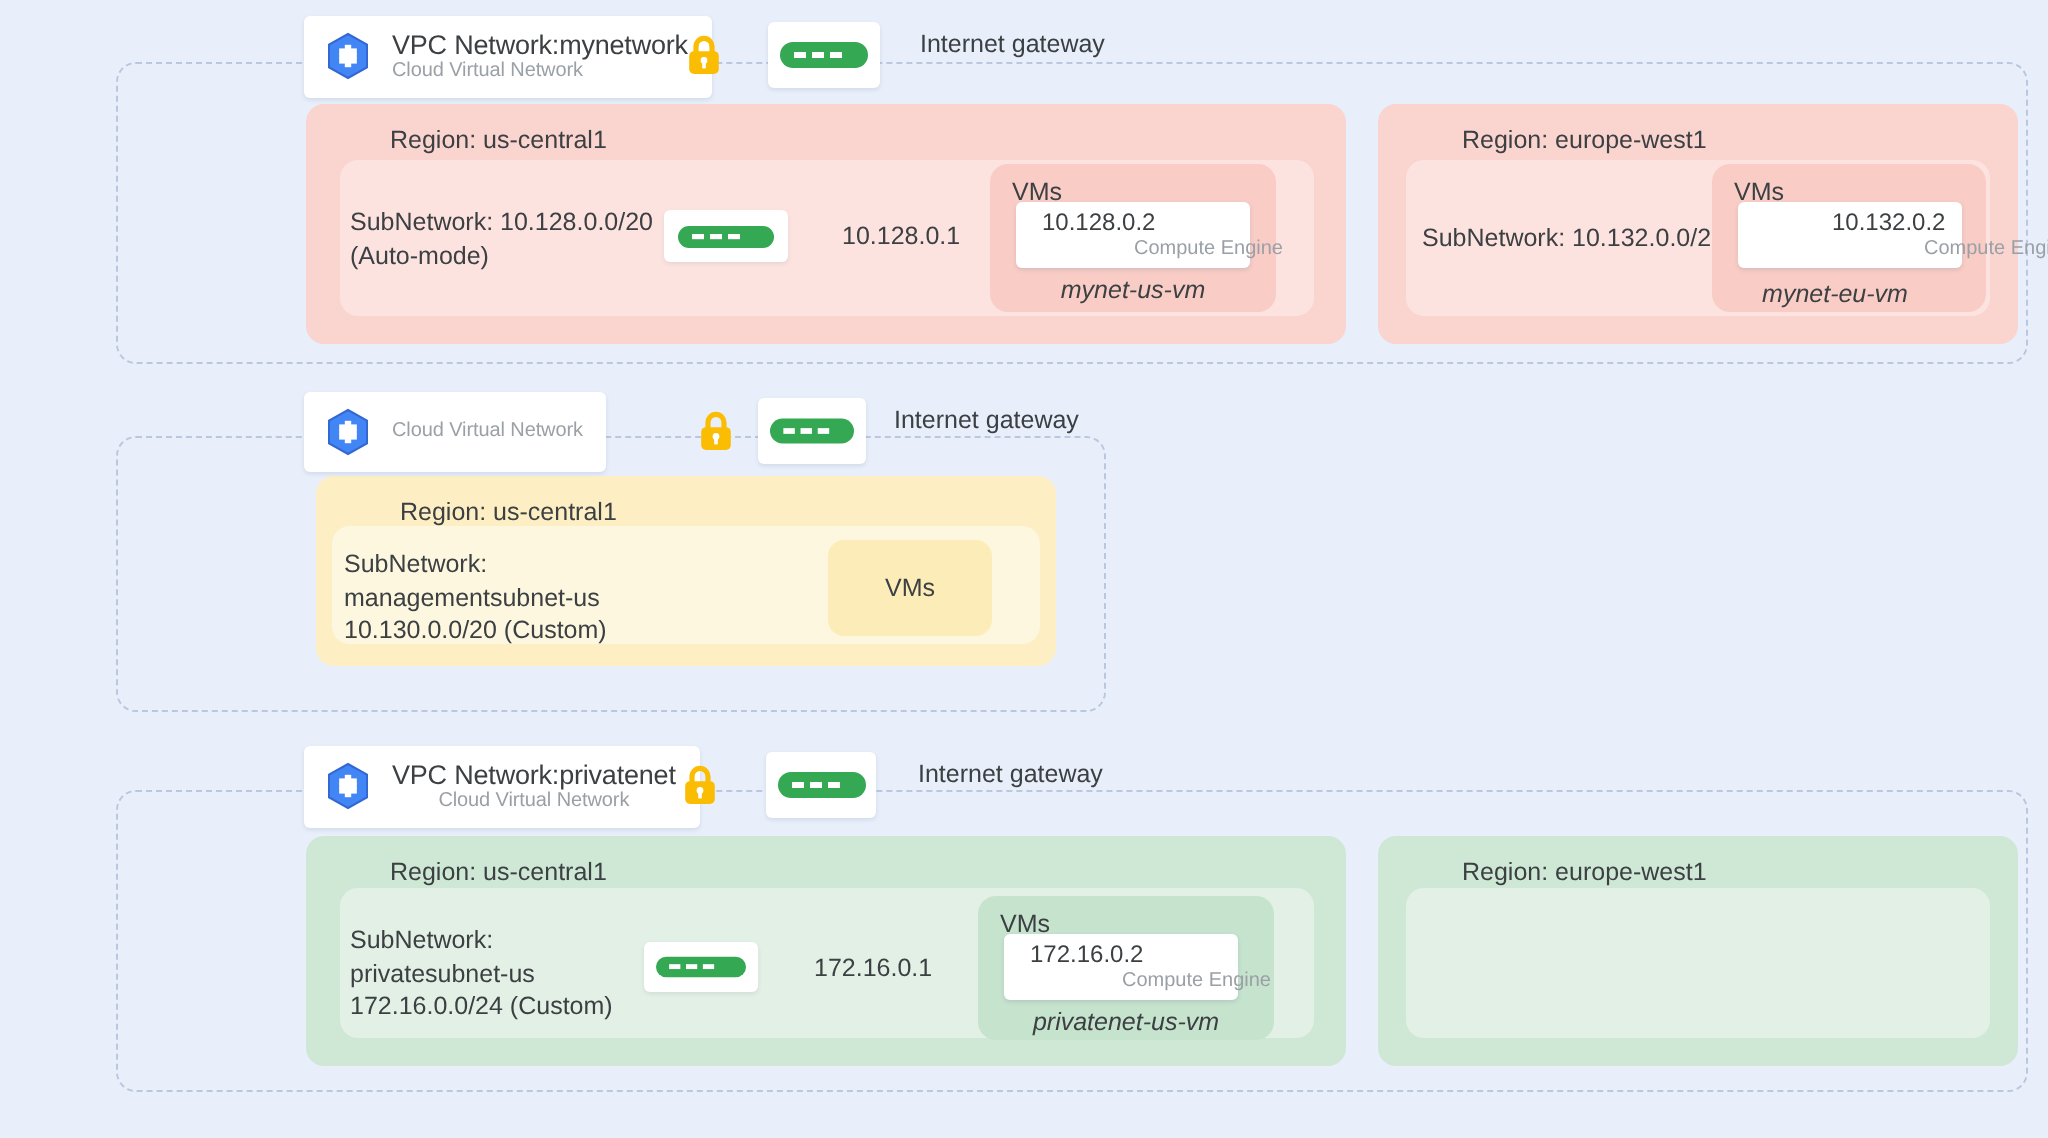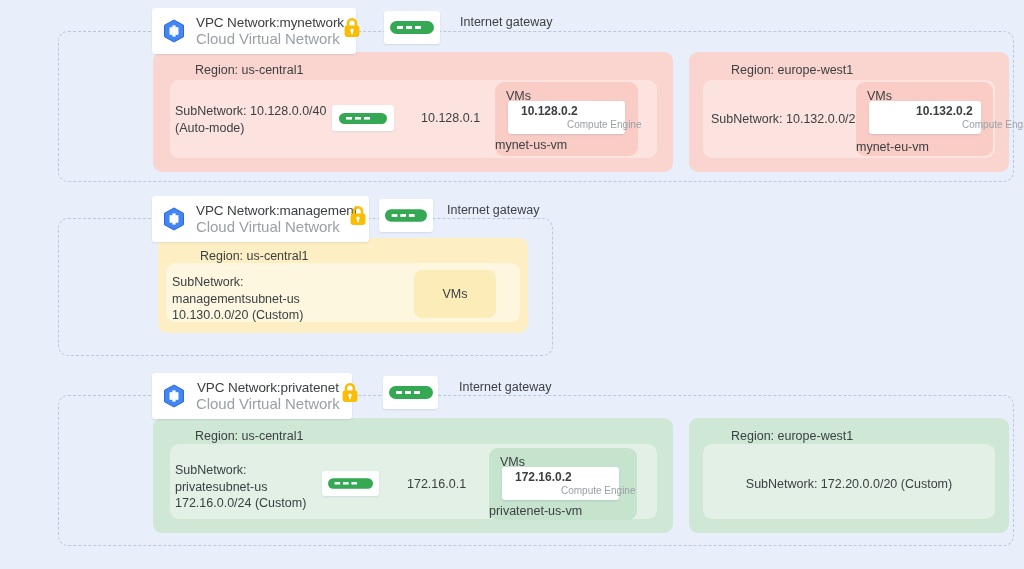--- a/index.html
+++ b/index.html
@@ -32,21 +32,21 @@
     z-index: 6;
   }
   .vpc-card-text { display: flex; flex-direction: column; line-height: 1.14; }
   .vpc-title {
     font-size: 13.5px;
     color: #3c4043;
     letter-spacing: -0.1px;
     white-space: nowrap;
   }
   .vpc-sub {
-    font-size: 15px;
+    font-size: 10px;
     color: #9aa0a6;
     letter-spacing: -0.05px;
     white-space: nowrap;
   }
 
   
   .hex-icon { width: 26px; height: 26px; flex: 0 0 26px; }
   .lock-icon { position: absolute; width: 20px; height: 24px; z-index: 6; }
   .gw-card {
     position: absolute;
@@ -111,27 +111,28 @@
   }
   .vm-card {
     position: absolute;
     background: #fff;
     border-radius: 3px;
     display: flex; align-items: center; gap: 7px;
     padding: 5px 8px 5px 6px;
     box-shadow: 0 1px 2px rgba(60,80,120,.16);
   }
   .vm-card-text { display: flex; flex-direction: column; line-height: 1.16; }
-  .vm-ip { font-size: 12px; color: #3c4043; white-space: nowrap; font-weight: bold; }
+  .vm-ip { font-size: 12px; color: #3c4043; white-space: nowrap; }
   .vm-sub { font-size: 10px; color: #9aa0a6; white-space: nowrap; margin-left: 46px; }
   .vm-name {
     position: absolute;
     font-size: 12.5px; color: #3c4043;
     white-space: nowrap;
-    text-align: left;
+    text-align: center;
+    font-style: italic;
   }
   .vms-empty {
     position: absolute;
     border-radius: 8px;
     display: flex; align-items: center; justify-content: center;
     font-size: 12.5px; color: #3c4043;
   }
 </style>
 </head>
 <body>
@@ -172,21 +173,21 @@
       <rect x="25" y="5" width="6" height="3" fill="#fff"></rect>
     </svg>
   </div>
 
   <span class="gw-label" style="left:460px; top:15px;">Internet gateway</span>
 
   <div class="region" style="left:153px; top:52px; width:520px; height:120px; background:#fad4cf;">
     <span class="region-label">Region: us-central1</span>
   </div>
   <div class="subnet-panel" style="left:170px; top:80px; width:487px; height:78px; background:#fce3df;"></div>
-  <span class="subnet-text" style="left:175px; top:103px; width:170px;">SubNetwork: 10.128.0.0/40
+  <span class="subnet-text" style="left:175px; top:103px; width:170px;">SubNetwork: 10.128.0.0/20
 (Auto-mode)</span>
   <div class="router-card" style="left:332px; top:105px; width:62px; height:26px;">
     <svg class="router" width="48" height="11" viewBox="0 0 48 11">
       <rect x="0" y="0" width="48" height="11" rx="5.5" fill="#34a853"></rect>
       <rect x="7" y="4" width="6" height="2.6" fill="#fff"></rect>
       <rect x="16" y="4" width="6" height="2.6" fill="#fff"></rect>
       <rect x="25" y="4" width="6" height="2.6" fill="#fff"></rect>
     </svg>
   </div>
   <span class="ip-text" style="left:421px; top:111px;">10.128.0.1</span>
@@ -242,21 +243,20 @@
       <polygon points="13,2 22.5,7.25 22.5,18.75 13,24 3.5,18.75 3.5,7.25" fill="#4285f4"></polygon>
       <polygon points="13,2 22.5,7.25 22.5,18.75 13,24 3.5,18.75 3.5,7.25" fill="none" stroke="#3367d6" stroke-width="1"></polygon>
       <rect x="8.6" y="9.2" width="3.2" height="3.1" fill="#fff"></rect>
       <rect x="14.2" y="9.2" width="3.2" height="3.1" fill="#fff"></rect>
       <rect x="8.6" y="13.7" width="3.2" height="3.1" fill="#fff"></rect>
       <rect x="14.2" y="13.7" width="3.2" height="3.1" fill="#fff"></rect>
       <rect x="11.4" y="7.4" width="3.2" height="11.2" fill="#fff"></rect>
       <rect x="8.6" y="11.6" width="8.8" height="2.8" fill="#fff"></rect>
     </svg>
     <span class="vpc-card-text">
-      <span class="vpc-title">VPC Network:management</span>
       <span class="vpc-sub">Cloud Virtual Network</span>
     </span>
   </div>
 
   <svg class="lock-icon" viewBox="0 0 20 24" style="left:348px; top:204px;">
     <path d="M6 10 V7.2 a4 4 0 0 1 8 0 V10" fill="none" stroke="#fbbc04" stroke-width="2.6"></path>
     <rect x="2.6" y="9.6" width="14.8" height="11.4" rx="2.4" fill="#fbbc04"></rect>
     <circle cx="10" cy="14.2" r="1.7" fill="#fff"></circle>
     <rect x="9.1" y="14.2" width="1.8" height="4" fill="#fff"></rect>
   </svg>
@@ -353,15 +353,14 @@
       <span class="vm-ip">172.16.0.2</span>
       <span class="vm-sub">Compute Engine</span>
     </span>
   </div>
   <span class="vm-name" style="left:489px; top:504px; width:148px;">privatenet-us-vm</span>
 
   <div class="region" style="left:689px; top:418px; width:320px; height:115px; background:#cfe8d6;">
     <span class="region-label">Region: europe-west1</span>
   </div>
   <div class="subnet-panel" style="left:703px; top:444px; width:292px; height:75px; background:#e2f0e5;"></div>
-  <span class="subnet-text" style="left:703px; top:476px; width:292px; text-align:center;">SubNetwork: 172.20.0.0/20 (Custom)</span>
 
 </div>
 
 </body></html>

